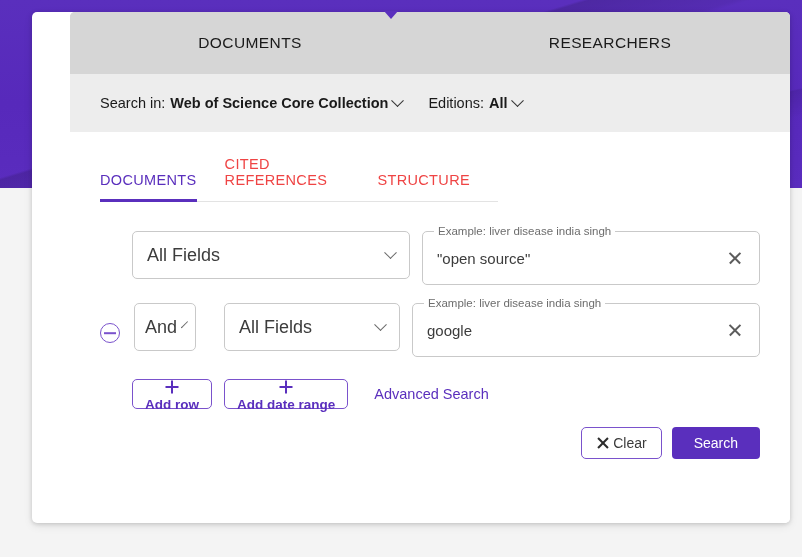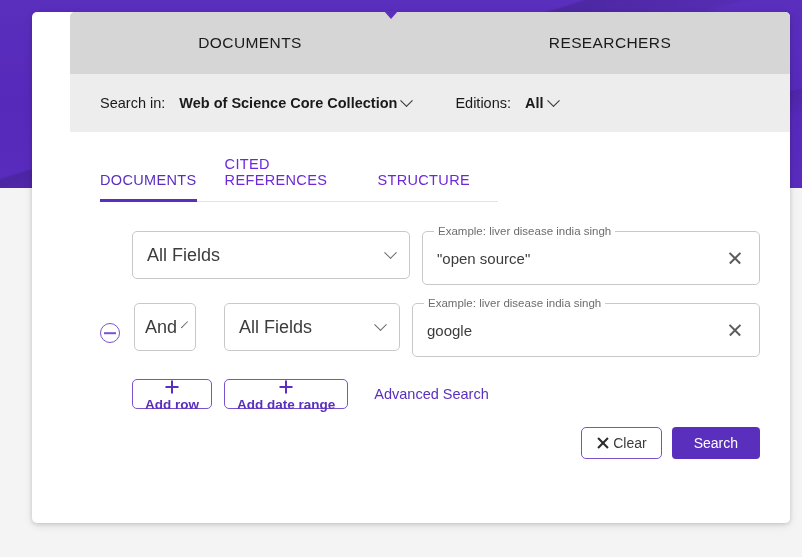--- a/index.html
+++ b/index.html
@@ -80,21 +80,21 @@
 
   
   #search-in-bar {
     height: 58px;
     background: #ededed;
     display: flex;
     align-items: center;
     padding-left: 30px;
     font-size: 14.5px;
     color: #1a1a1a;
-    gap: 9px;
+    gap: 0;
   }
   .si-label { font-weight: 400; margin-right: 5px; }
   .si-value {
     font-weight: 700;
     display: inline-flex;
     align-items: center;
     cursor: pointer;
     gap: 5px;
   }
   .si-gap { width: 26px; }
@@ -120,21 +120,21 @@
     display: flex;
     align-items: flex-end;
     gap: 0;
     padding-top: 20px;
     border-bottom: 1px solid #e3e3e3;
     width: 398px;
   }
   .sub-tab {
     font-size: 14.5px;
     letter-spacing: 0.35px;
-    color: #6d28d9;
+    color: #ef4444;
     padding: 4px 0 11px 0;
     margin-right: 28px;
     cursor: pointer;
     border-bottom: 3px solid transparent;
     margin-bottom: -1px;
     user-select: none;
   }
   .sub-tab.active {
     color: #5a2fbd;
     border-bottom-color: #5a2fbd;

